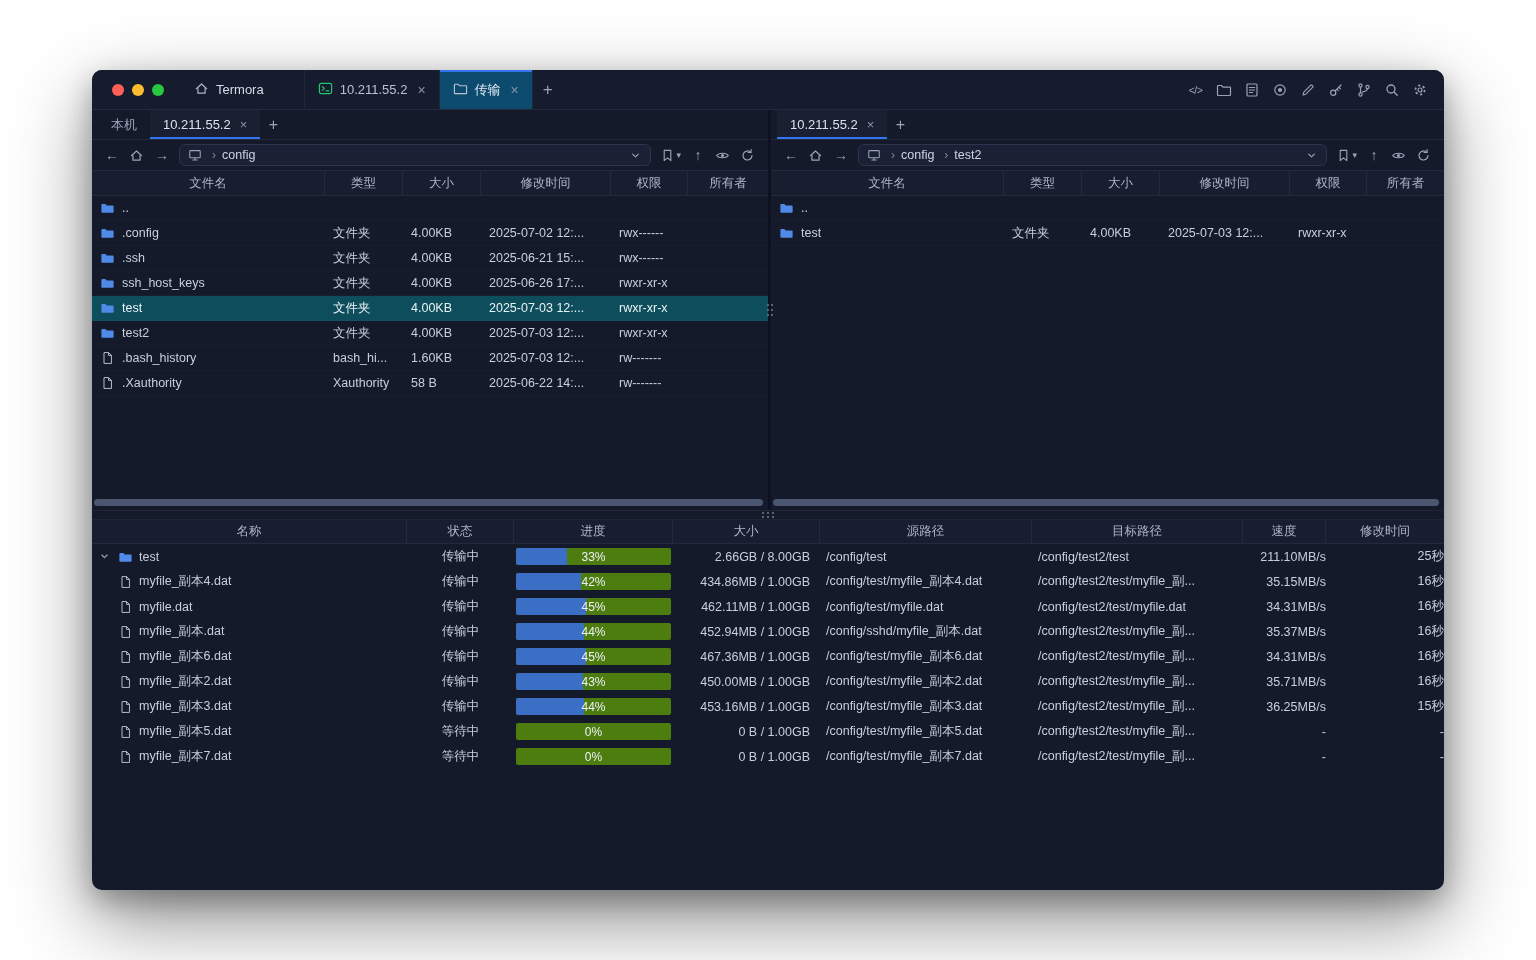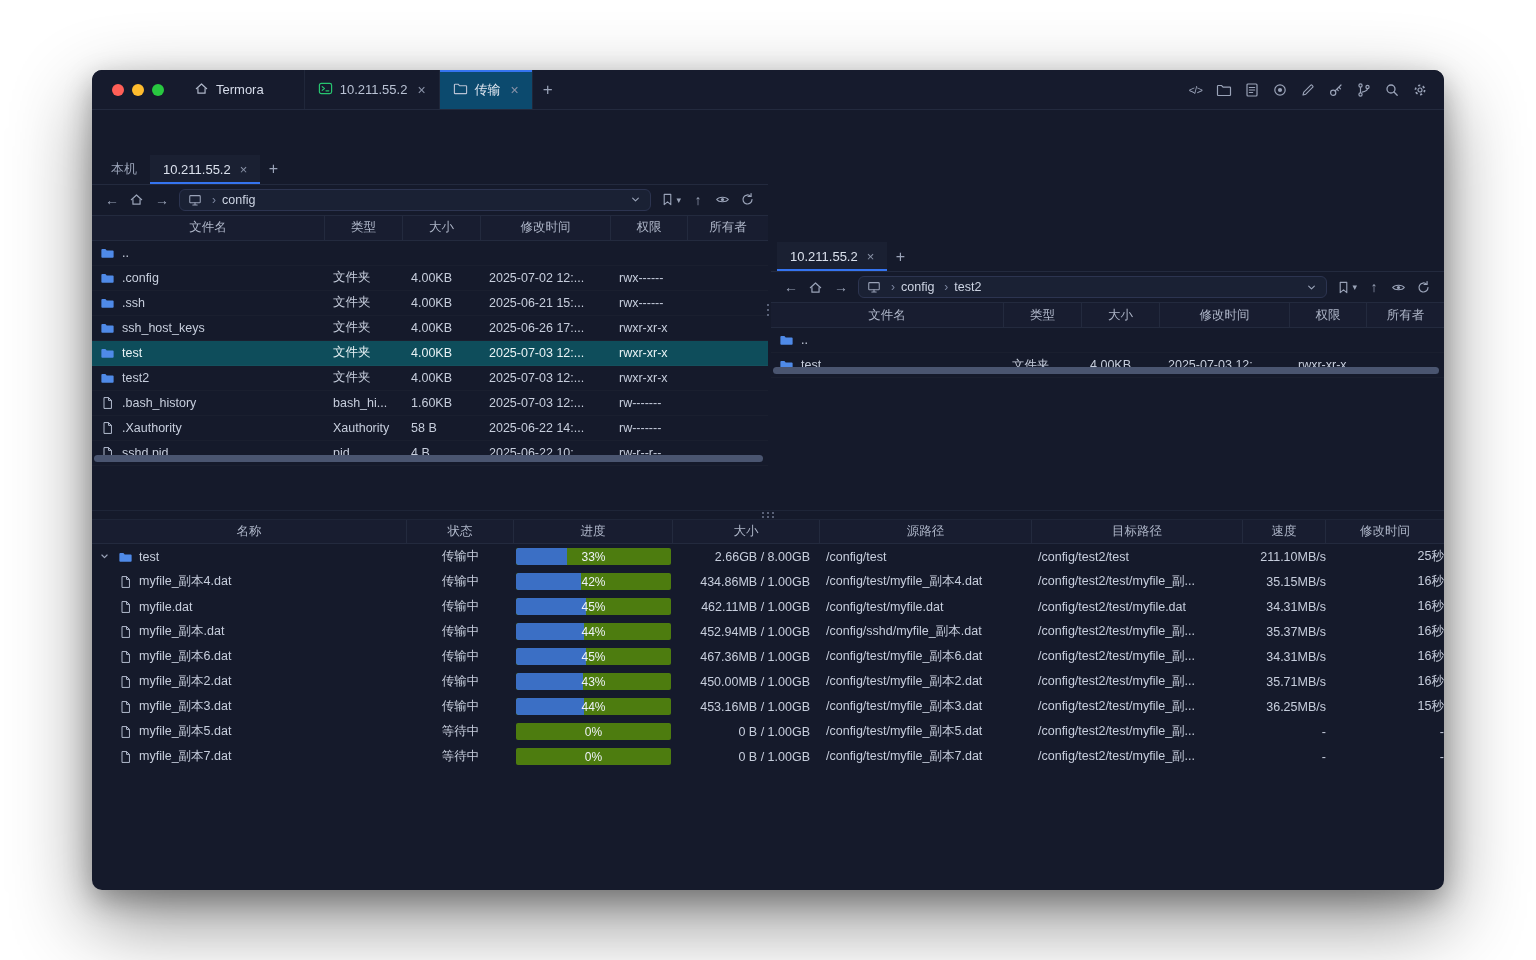--- a/index.html
+++ b/index.html
@@ -29,21 +29,21 @@
   .x-btn { color:#8a93a8; font-size:14px; line-height:1; margin-left:3px; }
   .newtab { display:flex; align-items:center; justify-content:center; width:30px;
     color:#9aa3b8; font-size:17px; }
   .tb-actions { margin-left:auto; display:flex; align-items:center; gap:3px; padding-right:12px; }
   .tb-btn { width:25px; height:25px; display:flex; align-items:center; justify-content:center;
     border-radius:6px; color:#9aa3b8; }
   .tb-btn svg { width:16px; height:16px; }
   .code-txt { font-size:10.5px; letter-spacing:-0.5px; color:#9aa3b8; }
 
   
-  .panels { flex:0 0 400px; display:flex; position:relative;align-items:center; }
+  .panels { flex:0 0 400px; display:flex; position:relative; }
   .fpanel { width:676px; display:flex; flex-direction:column; position:relative; }
   .fpanel.rightp { width:auto; flex:1; }
   .vsplit { width:3px; background:#0d1120; position:relative; }
   .grip-v { position:absolute; left:50%; top:50%; width:2px; height:2px; border-radius:50%;
     background:#707a92; transform:translate(-3px,-6px);
     box-shadow:0 5px 0 #707a92, 0 10px 0 #707a92, 4px 0 0 #707a92, 4px 5px 0 #707a92, 4px 10px 0 #707a92; }
 
   .ptabs { flex:0 0 30px; display:flex; align-items:stretch; border-bottom:1px solid #232a3e; padding-left:6px; }
   .ptab { display:flex; align-items:center; gap:6px; padding:0 13px; color:#9aa3b8; }
   .ptab.active { color:#dbe1ed; background:#1a2032; box-shadow: inset 0 -2px 0 #3574f0; }
@@ -421,37 +421,20 @@
               </span>
               <span>.Xauthority</span>
             </div>
             <div class="fc w-type">Xauthority</div>
             <div class="fc w-size">58 B</div>
             <div class="fc w-mtime">2025-06-22 14:...</div>
             <div class="fc w-perm">rw-------</div>
             <div class="fc w-owner"></div>
           </div>
 
-          <div class="frow">
-            <div class="fc fname w-name">
-              <span class="ficon" data-icon="file">
-
-                <svg class="svg-file" viewBox="0 0 16 16">
-                    <path d="M4 1.8h5.2L12.5 5v9.2H4z" fill="none" stroke="#b9c2d4" stroke-width="1.1"></path>
-                    <path d="M9.2 1.8V5h3.3" fill="none" stroke="#b9c2d4" stroke-width="1.1"></path>
-                  </svg>
-              </span>
-              <span>sshd.pid</span>
-            </div>
-            <div class="fc w-type">pid</div>
-            <div class="fc w-size">4 B</div>
-            <div class="fc w-mtime">2025-06-22 10:...</div>
-            <div class="fc w-perm">rw-r--r--</div>
-            <div class="fc w-owner"></div>
-          </div>
 
       </div>
       <div class="hscroll"></div>
     </section>
 
     <div class="vsplit">
       <span class="grip-v"></span>
     </div>
 
     <section class="fpanel rightp">

